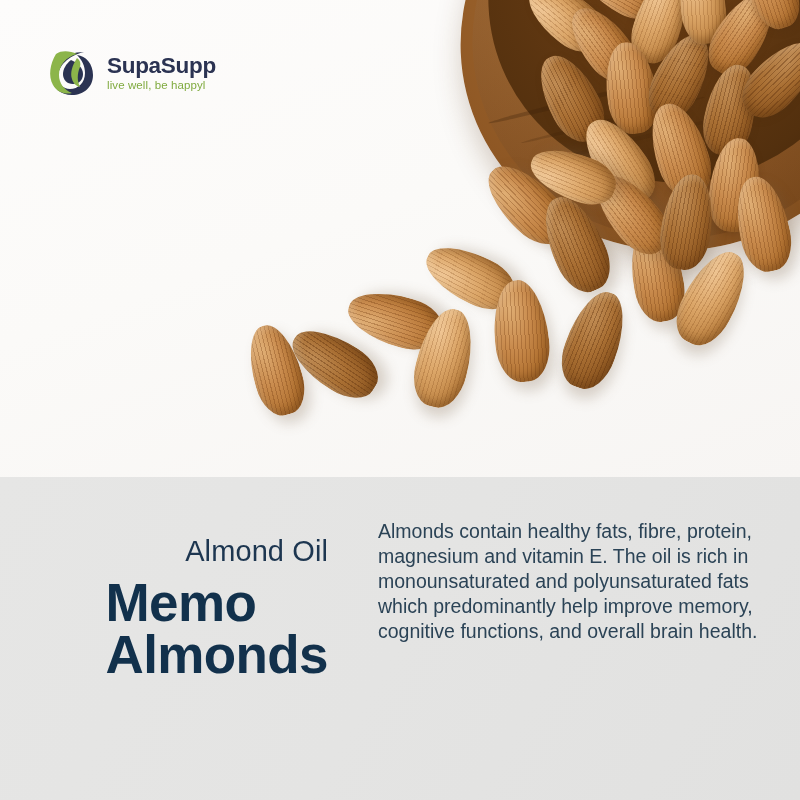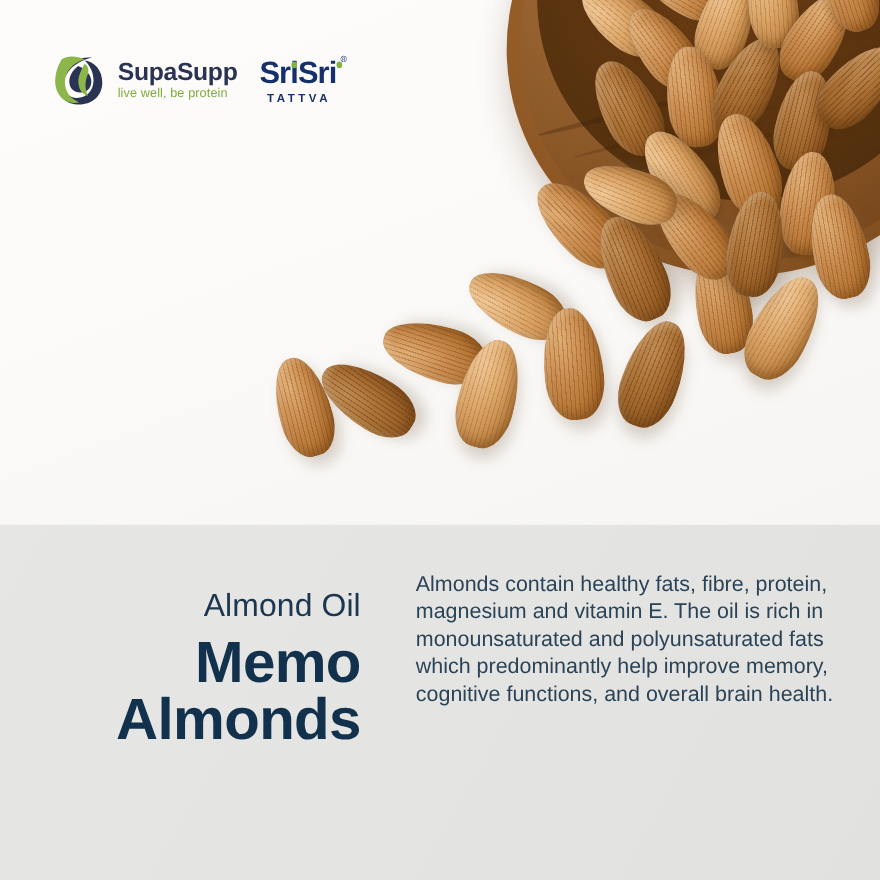--- a/index.html
+++ b/index.html
@@ -98,21 +98,21 @@
     position:absolute; left:0; top:477px; width:800px; height:323px;
     background:linear-gradient(120deg,#e6e6e5 0%,#e4e4e3 50%,#e1e1e0 100%);
     display:flex;
   }
   #lower-left {
     width:352px; padding:58px 24px 0 0;
     display:flex; flex-direction:column; align-items:flex-end; justify-content:flex-start;
   }
   #product-kicker { font-size:29px; font-weight:300; color:#1b3category; }
   #product-kicker { color:#1d3650; letter-spacing:.1px; }
-  #product-name { font-size:53px; font-weight:bold; color:#12314c; line-height:.99; text-align:right; margin-top:9px; letter-spacing:-.6px; }
+  #product-name { font-size:53px; font-weight:bold; color:#12314c; line-height:.99; text-align:left; margin-top:9px; letter-spacing:-.6px; }
 
   #lower-right { flex:1; padding:42px 28px 0 26px; }
   #description { font-size:19.5px; line-height:1.28; color:#2b4356; font-weight:300; }
 </style>
 </head>
 <body>
 
 <div id="page">
 
   <section id="hero">
@@ -165,33 +165,24 @@
         <div id="supa-mark">
           <svg width="54" height="54" viewBox="0 0 54 54" aria-hidden="true">
             <path d="M40 6 C20 6 8 18 8 31 C8 42 17 49 28 49 C40 49 49 41 49 29 C49 18 42 10 33 9 C38 14 41 20 41 27 C41 37 34 43 26 43 C19 43 14 38 14 31 C14 20 24 10 40 6 Z" fill="#2b3352"></path>
             <path d="M12 8 C6 18 4 30 9 39 C13 46 21 49 28 47 C20 44 15 37 15 29 C15 19 22 11 33 8 C26 5 18 4 12 8 Z" fill="#8cb54a"></path>
             <path d="M27 14 C22 18 19 23 19 28 C19 34 23 38 29 38 C35 38 39 34 39 28 C39 22 34 17 27 14 Z" fill="#2b3352"></path>
             <path d="M33 12 C28 20 26 27 28 33 C29 37 32 40 36 41 C33 35 33 28 36 21 C37 17 36 14 33 12 Z" fill="#8cb54a"></path>
           </svg>
         </div>
         <div id="supa-text">
           <div id="supa-wordmark">SupaSupp</div>
-          <div id="supa-tagline">live well, be protein</div>
+          <div id="supa-tagline">live well, be happyl</div>
         </div>
       </div>
 
-      <div id="srisri-logo">
-        <div id="srisri-wordmark">
-          <span>SriSri</span>
-          <span class="idot" style="left:29px; top:4px;"></span>
-          <span class="idot" style="left:70px; top:4px;"></span>
-          <span id="srisri-reg">®</span>
-        </div>
-        <div id="srisri-tattva">TATTVA</div>
-      </div>
 
     </div>
 
 
   </section>
 
   <section id="lower">
 
     <div id="lower-left">
       <div id="product-kicker">Almond Oil</div>

